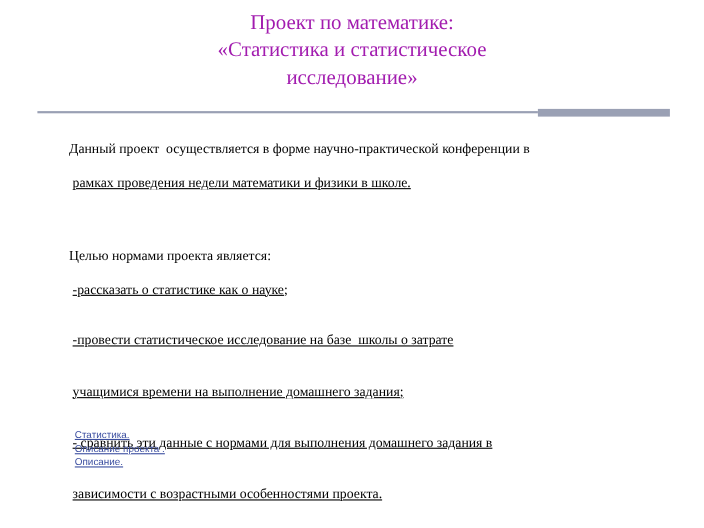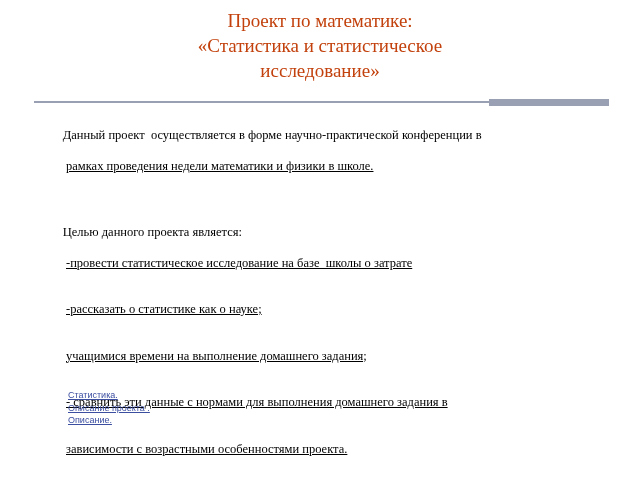--- a/index.html
+++ b/index.html
@@ -21,21 +21,21 @@
     box-sizing: border-box;
   }
   .title-block {
     position: absolute;
     left: 40px;
     top: 8px;
     width: 560px;
     text-align: center;
     font-size: 19px;
     line-height: 25px;
-    color: #c2410c;
+    color: #a21caf;
     font-family: "Liberation Serif", serif;
   }
   .title-line {
     display: block;
   }
   .divider {
     position: absolute;
     left: 34px;
     top: 99px;
     width: 575px;
@@ -110,23 +110,23 @@
   </div>
 
   <div class="body-block">
 
     <p class="para justify">
       <span>Данный проект  осуществляется в форме научно-практической конференции в</span>
       <span class="indent">рамках проведения недели математики и физики в школе.</span>
     </p>
 
     <p class="para">
-      <span>Целью данного проекта является:</span>
+      <span>Целью нормами проекта является:</span>
+      <span class="indent">-рассказать о статистике как о науке;</span>
       <span class="indent">-провести статистическое исследование на базе  школы о затрате</span>
-      <span class="indent">-рассказать о статистике как о науке;</span>
       <span class="indent">учащимися времени на выполнение домашнего задания;</span>
       <span class="indent">- сравнить эти данные с нормами для выполнения домашнего задания в</span>
       <span class="indent">зависимости с возрастными особенностями проекта.</span>
     </p>
 
   </div>
 
   <div class="links">
     <a href="#">Статистика.</a>
     <a href="#">Описание проекта .</a>

